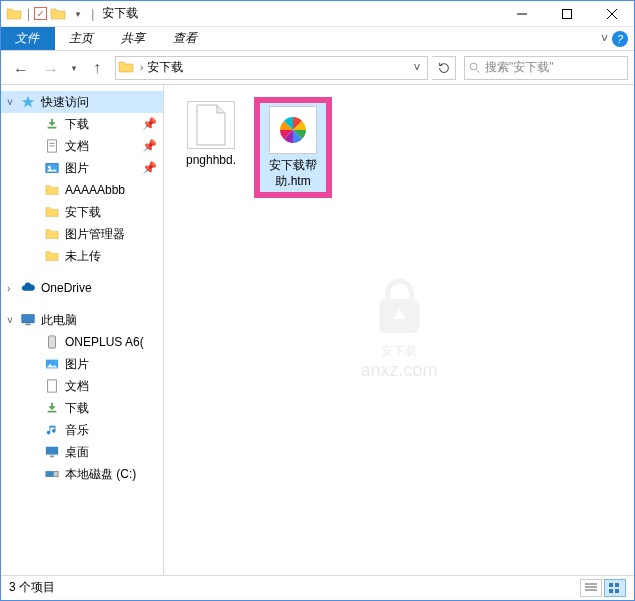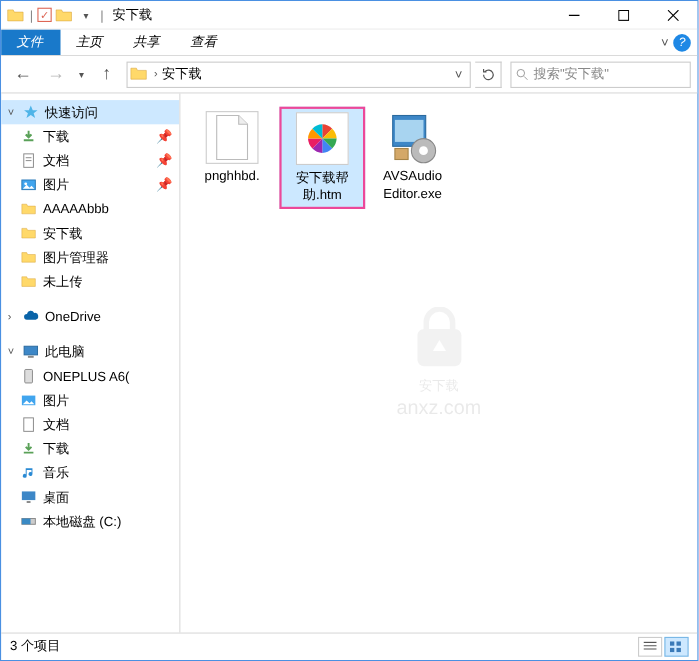--- a/index.html
+++ b/index.html
@@ -25,27 +25,27 @@
 .addr-folder { width: 18px; height: 18px; margin-right: 4px; }
 .addr-text { flex: 1; }
 .addr-drop { width: 16px; display: flex; align-items: center; justify-content: center; color: #555; }
 .refresh-btn { width: 24px; height: 24px; border: 1px solid #ccc; border-left: none; display: flex; align-items: center; justify-content: center; color: #555; }
 .searchbox { width: 164px; height: 24px; border: 1px solid #ccc; display: flex; align-items: center; padding: 0 4px; margin-left: 6px; color: #888; }
 .searchbox svg { margin-right: 4px; }
 .main { display: flex; height: 490px; }
 .sidebar { width: 163px; border-right: 1px solid #dadada; overflow-y: auto; overflow-x: hidden; padding-top: 6px; }
 .tree-item { height: 22px; display: flex; align-items: center; padding-left: 6px; cursor: pointer; white-space: nowrap; }
 .tree-item.selected { background: #cde8ff; }
-.tree-item.child { padding-left: 16px; }
+.tree-item.child { padding-left: 42px; }
 .tree-exp { width: 12px; font-size: 10px; color: #555; }
 .tree-icon { width: 18px; height: 18px; margin-right: 4px; display: flex; align-items: center; justify-content: center; }
 .tree-spacer { height: 10px; }
 .filearea { flex: 1; position: relative; padding: 12px 8px; display: flex; align-items: flex-start; gap: 4px; }
 .file-item { width: 78px; display: flex; flex-direction: column; align-items: center; cursor: pointer; padding: 4px; }
-.file-item.sel { background: #cce8ff; border: 2px solid #ec4899; padding: 3px; }
+.file-item.sel { background: #cce8ff; border: 6px solid #ec4899; padding: 3px; }
 .file-thumb { width: 48px; height: 48px; border: 1px solid #ccc; background: #fff; display: flex; align-items: center; justify-content: center; margin-bottom: 4px; position: relative; }
 .file-label { text-align: center; font-size: 12px; line-height: 1.3; word-break: break-all; }
 .watermark { position: absolute; left: 50%; top: 50%; transform: translate(-50%, -50%); opacity: 0.1; font-size: 28px; color: #333; pointer-events: none; text-align: center; }
 .statusbar { height: 24px; border-top: 1px solid #dadada; display: flex; align-items: center; padding: 0 8px; font-size: 12px; }
 .statusbar .view-btns { margin-left: auto; display: flex; gap: 2px; }
 .view-btn { width: 22px; height: 18px; border: 1px solid #ccc; display: flex; align-items: center; justify-content: center; }
 .view-btn.active { background: #cde8ff; border-color: #7ab8e6; }
 
 .folder-svg { fill: #ffd96a; stroke: #d8a33a; stroke-width: 0.5; }
 </style>
@@ -321,32 +321,20 @@
             <path d="M17 17L30 17A13 13 0 0126 26z" fill="#34a853"></path>
             <path d="M17 17L26 26A13 13 0 0117 30z" fill="#4285f4"></path>
             <path d="M17 17L17 30A13 13 0 018 26z" fill="#9c27b0"></path>
             <path d="M17 17L8 26A13 13 0 014 17z" fill="#e91e63"></path>
             <path d="M17 17L4 17A13 13 0 018 8z" fill="#ff9800"></path>
             <path d="M17 17L8 8A13 13 0 0117 4z" fill="#00bcd4"></path>
           </svg>
       </div>
       <div class="file-label"><span>安下载帮</span><br><span>助.htm</span></div>
     </div>
-    <div class="file-item">
-      <div class="file-thumb" style="border:none;">
-        <svg width="48" height="48" viewBox="0 0 48 48">
-            <rect x="6" y="4" width="30" height="28" fill="#3d87c7" stroke="#2a6a9e"></rect>
-            <rect x="8" y="8" width="26" height="20" fill="#a8d4f0"></rect>
-            <circle cx="34" cy="36" r="11" fill="#bbb" stroke="#888"></circle>
-            <circle cx="34" cy="36" r="4" fill="#fff"></circle>
-            <rect x="8" y="34" width="12" height="10" fill="#d4a868" stroke="#a68448"></rect>
-          </svg>
-      </div>
-      <div class="file-label"><span>AVSAudio</span><br><span>Editor.exe</span></div>
-    </div>
 
     <div class="watermark">
       <svg width="60" height="60" viewBox="0 0 60 60" style="display:block; margin:0 auto 4px;">
           <rect x="10" y="20" width="40" height="34" rx="6" fill="#888"></rect>
           <path d="M18 20v-6a12 12 0 0124 0v6" fill="none" stroke="#888" stroke-width="5"></path>
           <path fill="#fff" d="M30 30l6 10h-12z"></path>
         </svg>
       <div>安下载</div>
       <div style="font-size:18px;">anxz.com</div>
     </div>

